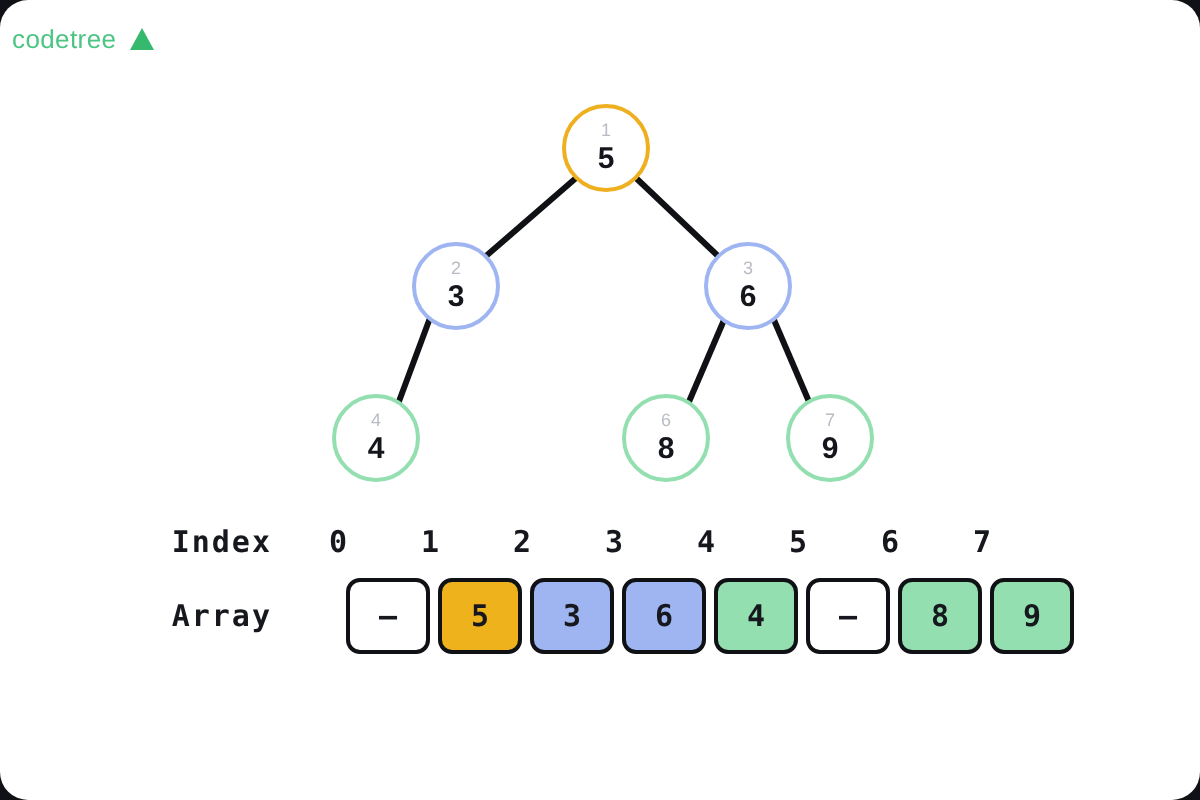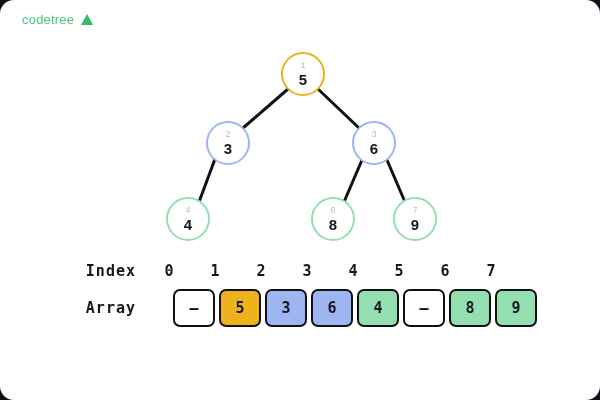--- a/index.html
+++ b/index.html
@@ -17,21 +17,21 @@
     position: relative;
     width: 600px;
     height: 400px;
     background: #ffffff;
     border-radius: 14px;
     overflow: hidden;
     box-sizing: border-box;
   }
   .brand {
     position: absolute;
-    left: 22px;
+    left: 6px;
     top: 12px;
     display: flex;
     align-items: center;
     gap: 7px;
     user-select: none;
   }
   .brand-text {
     font-family: "Liberation Sans", sans-serif;
     font-size: 13px;
     color: #4cc583;

